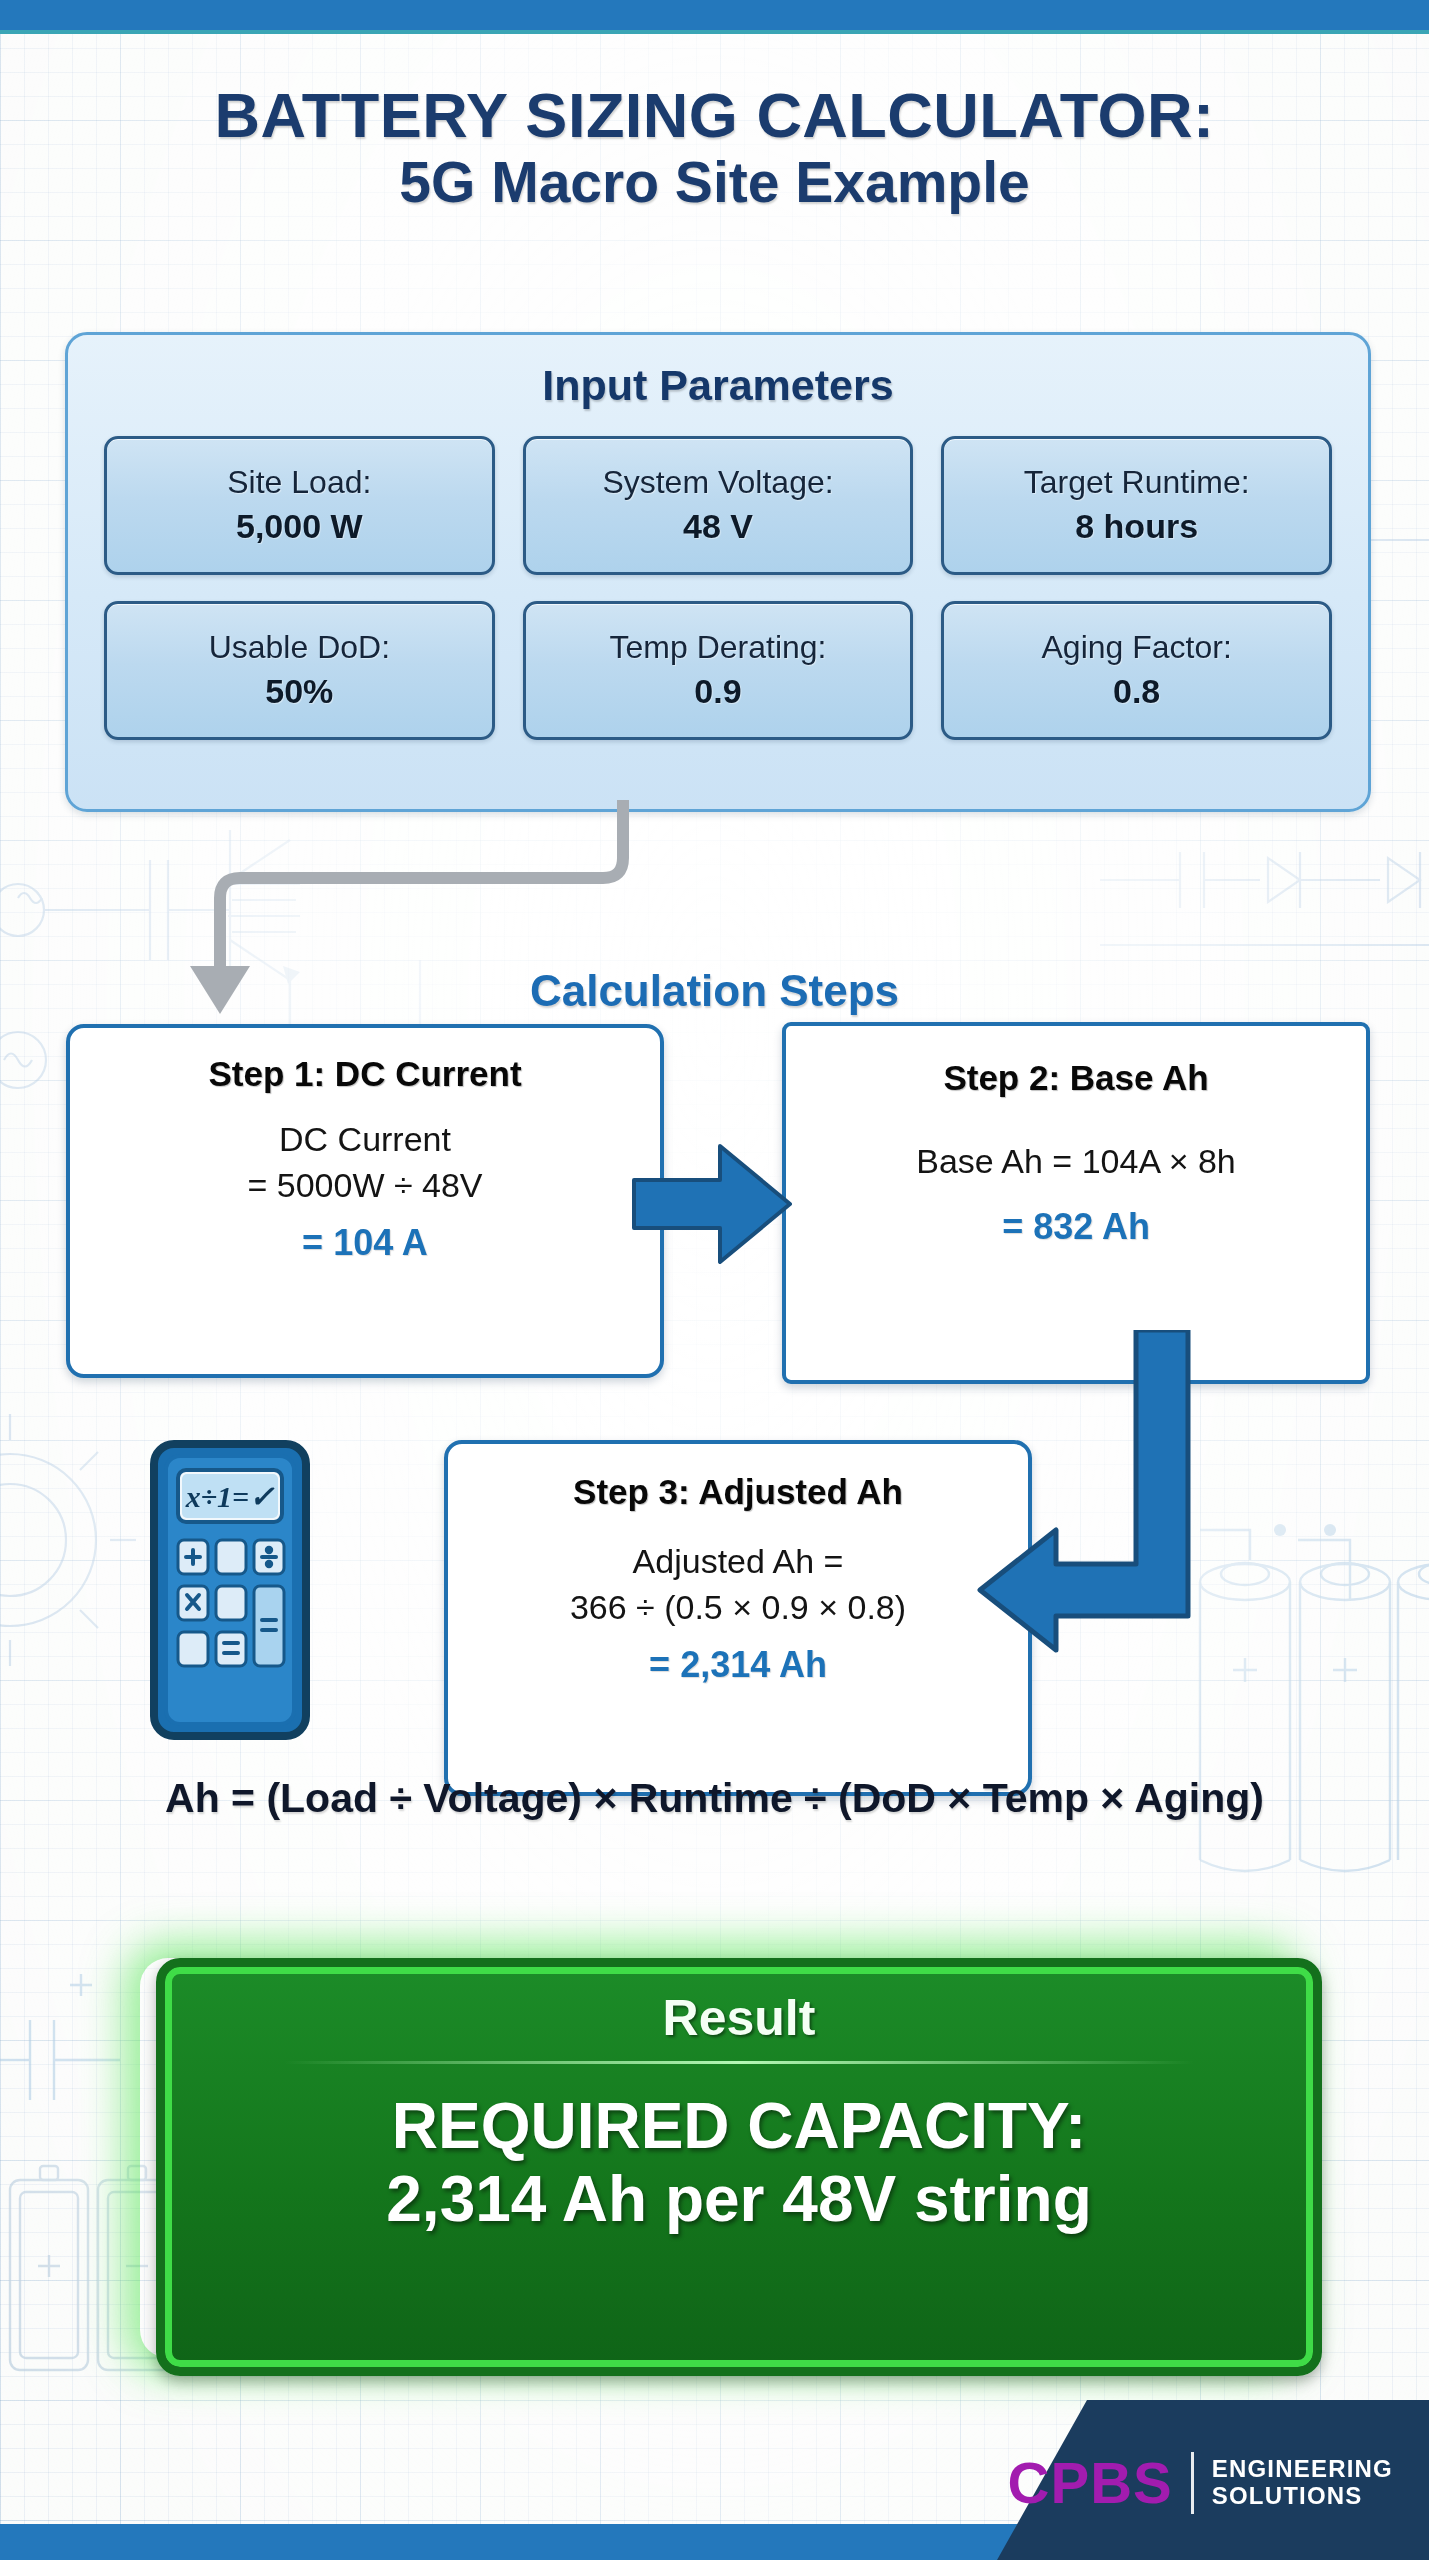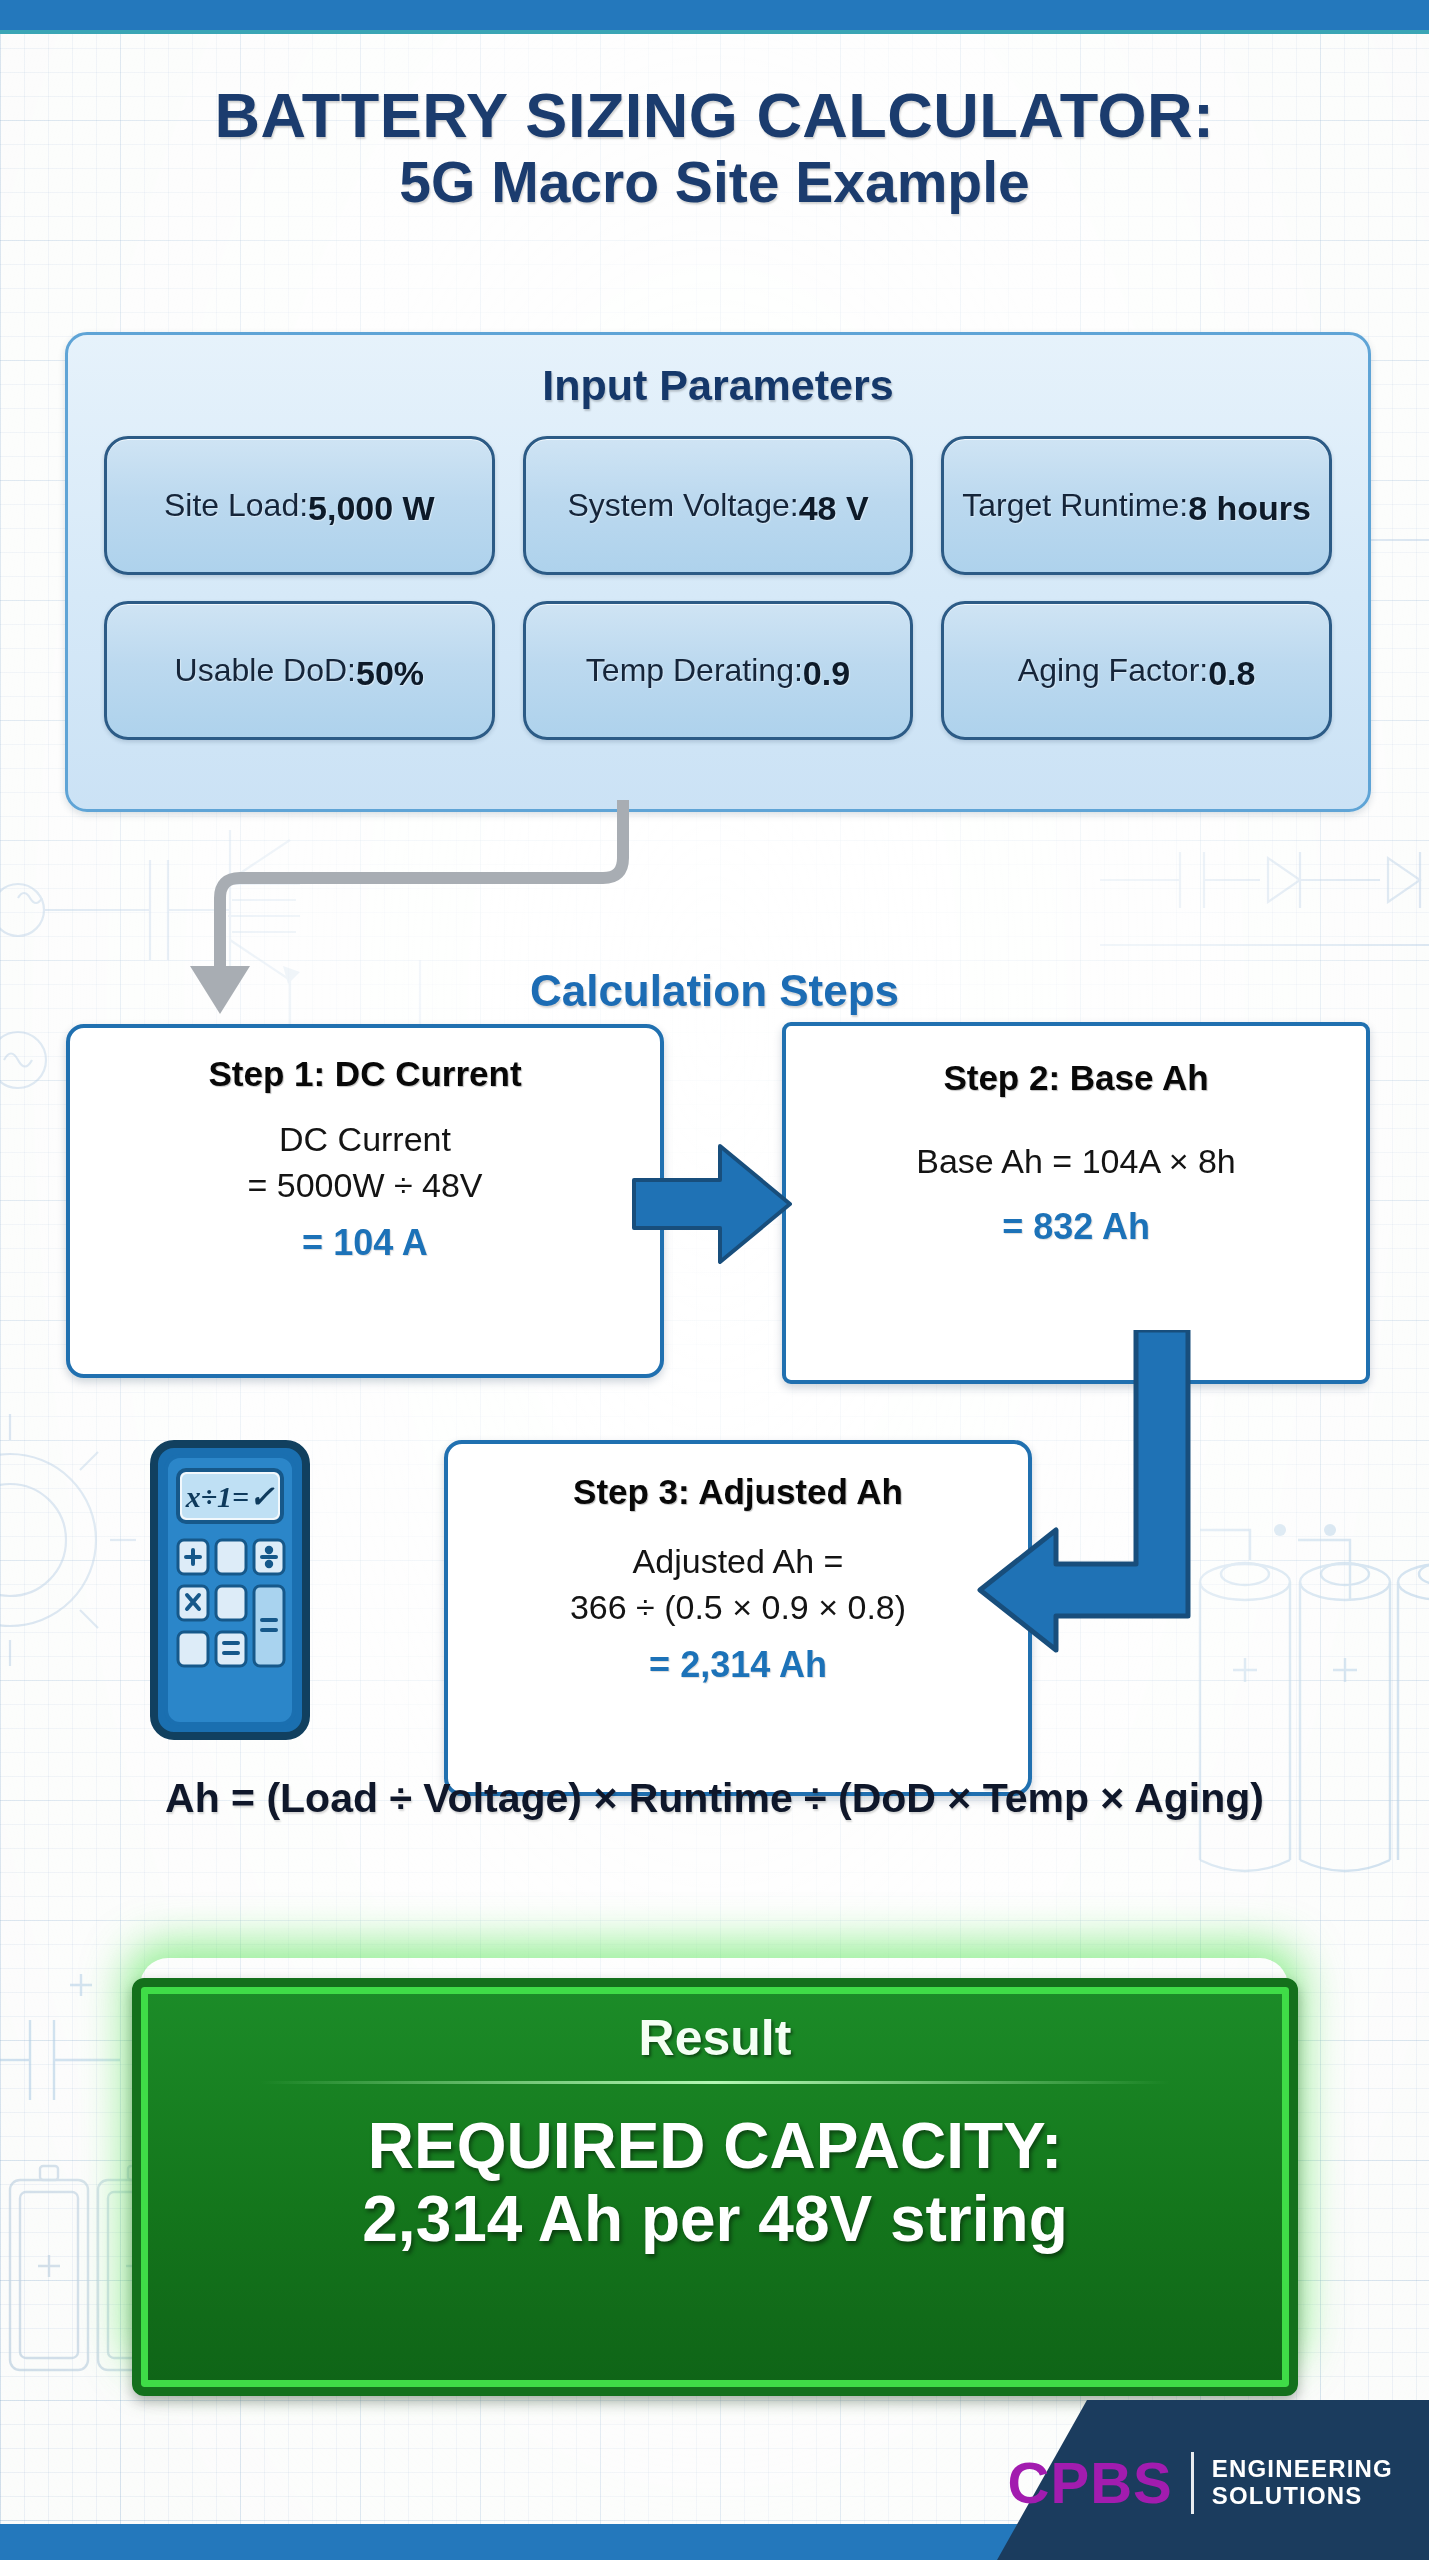--- a/index.html
+++ b/index.html
@@ -50,23 +50,23 @@
   }
   #inputs-title{
     margin-top:26px;text-align:center;font-size:43px;font-weight:bold;color:#15386a;
     text-shadow:1px 2px 2px rgba(0,0,0,.2);
   }
   .param-grid{
     margin:26px 36px 0 36px;display:grid;grid-template-columns:repeat(3,1fr);
     grid-gap:26px 28px;
   }
   .param-card{
-    height:133px;border:3px solid #2c5b86;border-radius:24px;
+    height:133px;border:3px solid #2c5b86;border-radius:14px;
     background:linear-gradient(180deg,#cfe4f4 0%,#bcd9ef 45%,#aed2ec 100%);
-    display:flex;flex-direction:row;align-items:center;justify-content:center;
+    display:flex;flex-direction:column;align-items:center;justify-content:center;
     box-shadow:inset 0 1px 0 rgba(255,255,255,.7),0 2px 4px rgba(20,50,80,.18);
   }
   .param-label{font-size:32px;color:#15253a;line-height:1.12;text-shadow:1px 1px 1px rgba(255,255,255,.45);}
   .param-value{font-size:34px;font-weight:bold;color:#0d1a29;margin-top:6px;text-shadow:1px 1px 1px rgba(255,255,255,.45);}
 
   
   #gray-connector{position:absolute;left:180px;top:800px;width:520px;height:220px;}
 
   
   #calc-heading{
@@ -102,27 +102,26 @@
     font-size:41px;font-weight:bold;color:#0f172a;
     text-shadow:1px 2px 2px rgba(0,0,0,.16);
   }
 
   
   #result-glow{
     position:absolute;left:140px;top:1958px;width:1148px;height:400px;border-radius:28px;
     box-shadow:0 0 42px 16px rgba(70,225,70,.55);
   }
   #result-box{
-    position:absolute;left:132px;top:1958px;width:1148px;height:400px;
-    border-radius:12px;
+    position:absolute;left:156px;top:1958px;width:1148px;height:400px;
+    border-radius:24px;
     border:9px solid #14701c;
     background:linear-gradient(180deg,#1c8c28 0%,#14761c 55%,#0f6417 100%);
     box-shadow:inset 0 0 0 7px #3fdc47, 0 6px 14px rgba(0,0,0,.3);
     overflow:hidden;
-    margin-top:20px;
   }
   #result-label{
     margin-top:22px;text-align:center;font-size:50px;font-weight:bold;color:#f4fff4;
     text-shadow:2px 2px 3px rgba(0,0,0,.45);
   }
   #result-rule{
     margin:14px auto 0 auto;width:910px;height:3px;
     background:linear-gradient(90deg,rgba(120,245,120,0) 0%,rgba(190,255,190,.95) 50%,rgba(120,245,120,0) 100%);
   }
   #result-main{

